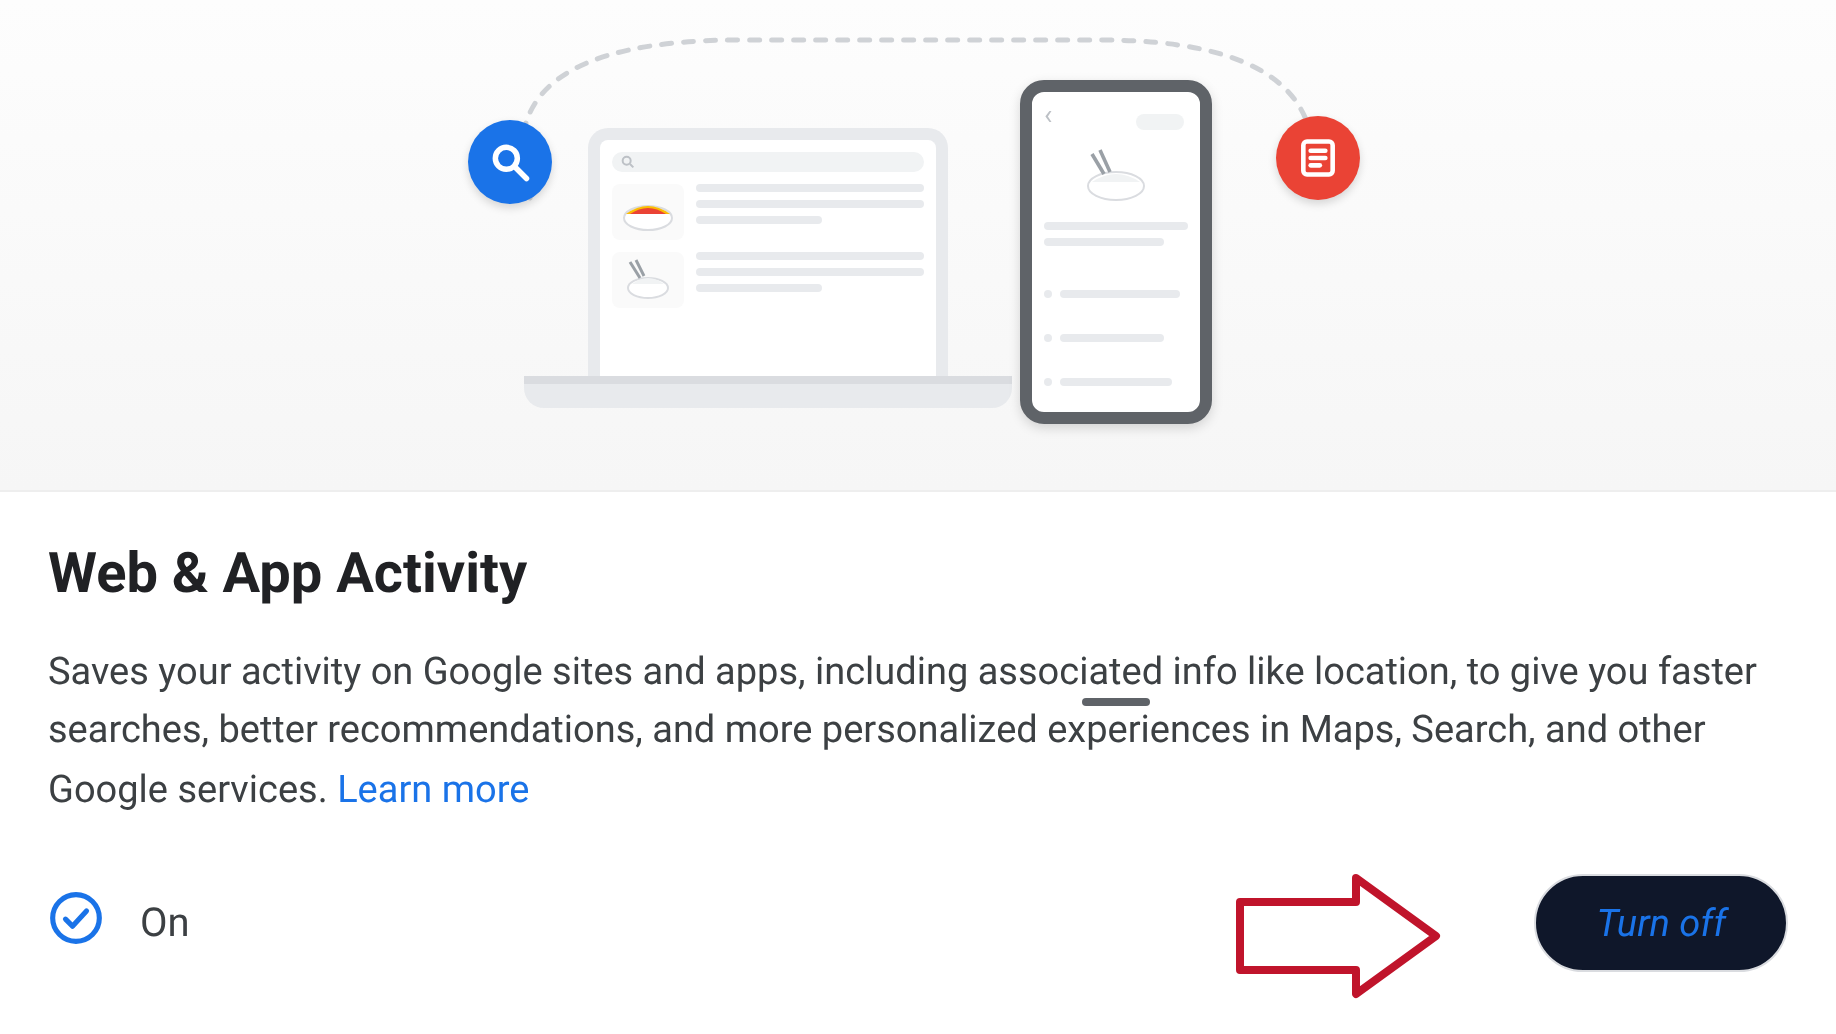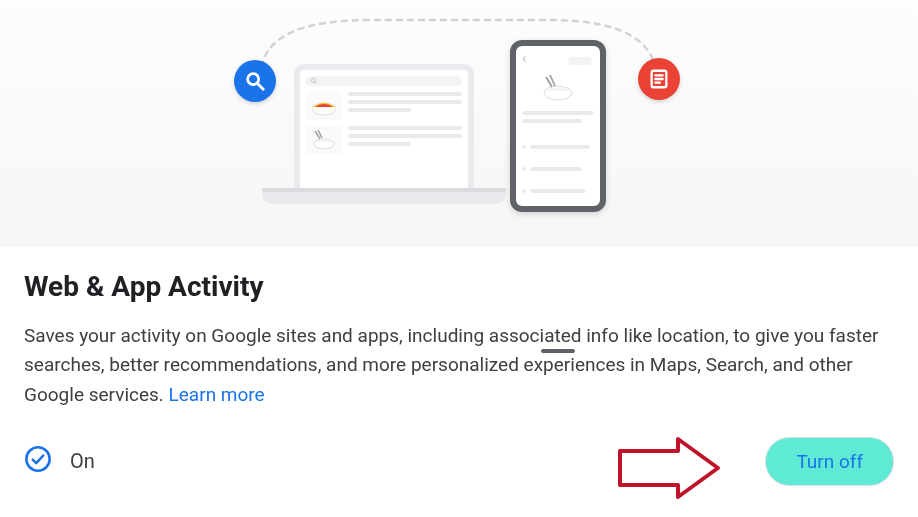--- a/index.html
+++ b/index.html
@@ -206,25 +206,26 @@
     font-size: 20px;
     color: #3c4043;
   }
   .turn-off-btn {
     position: absolute;
     right: 0;
     top: -8px;
     padding: 12px 30px;
     border: 1px solid #dadce0;
     border-radius: 26px;
-    background: #5eead4;
+    background: #0f172a;
     color: #1a73e8;
     font-size: 19px;
     font-family: inherit;
     cursor: pointer;
+    font-style: italic;
   }
   .arrow-annotation {
     position: absolute;
     right: 170px;
     top: -10px;
   }
 </style>
 </head>
 <body>
 

